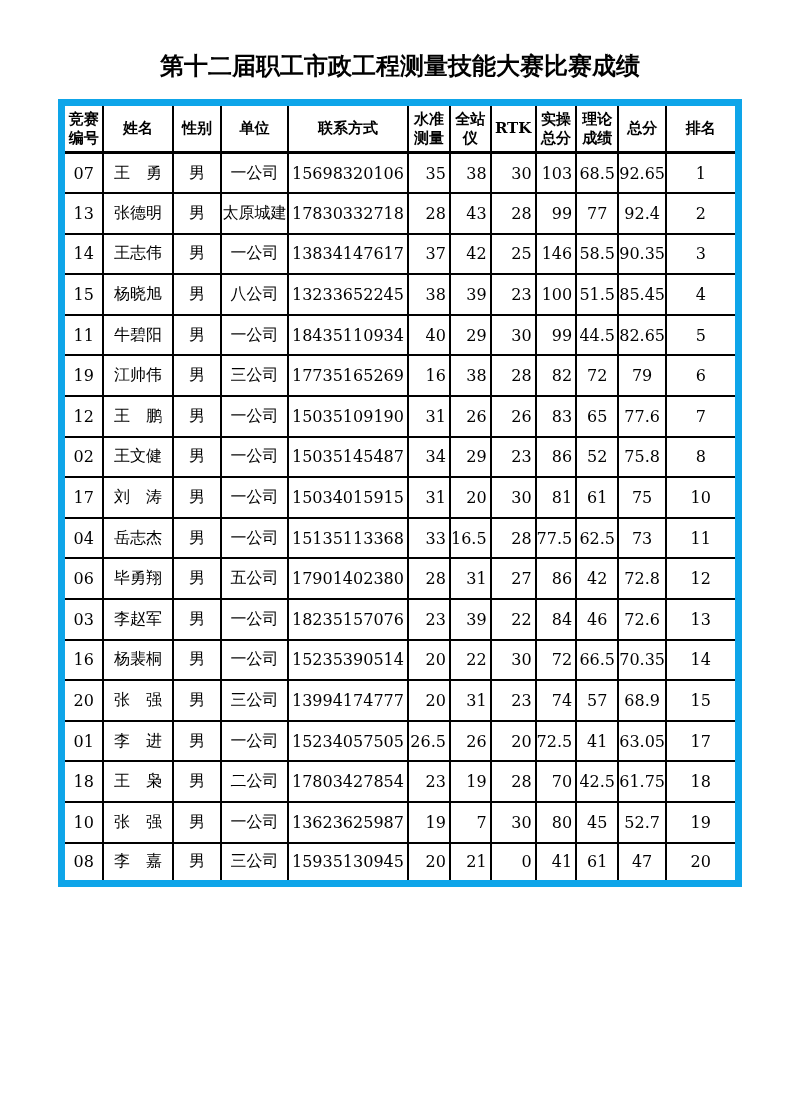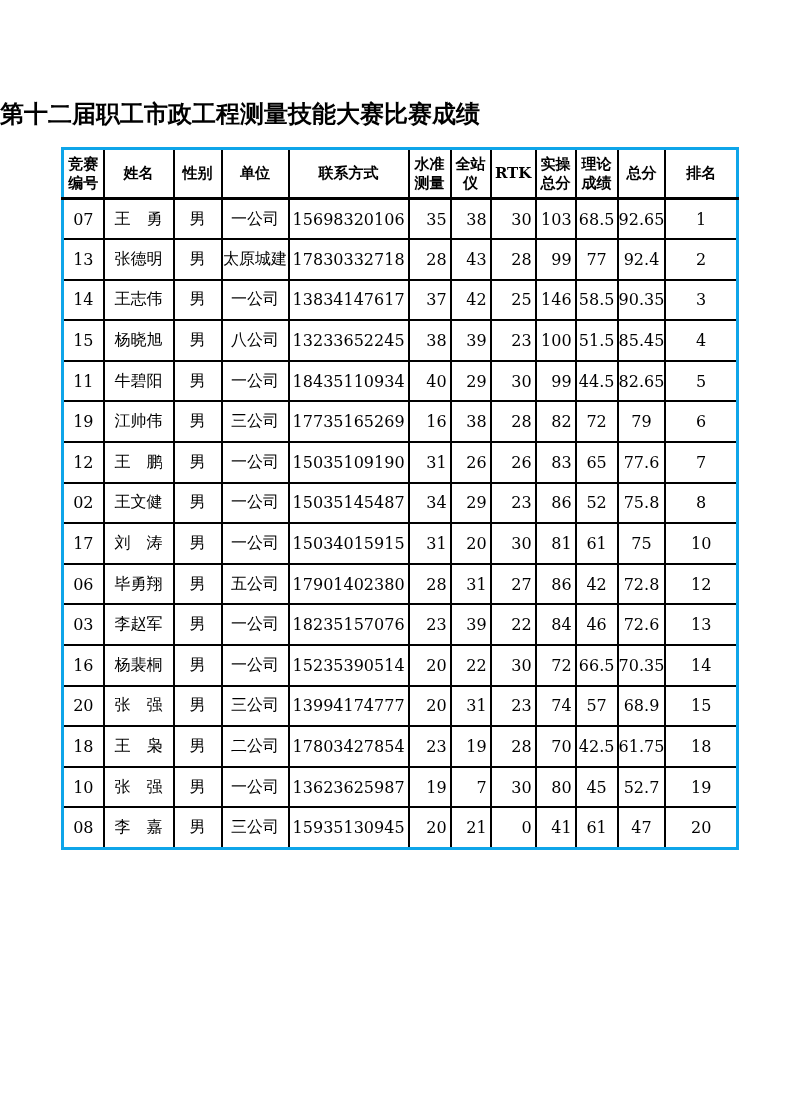--- a/index.html
+++ b/index.html
@@ -9,33 +9,33 @@
     background: #ffffff;
     color: #000000;
     font-family: "DejaVu Serif", "Liberation Serif", serif;
   }
   body {
     width: 800px;
     height: 1108px;
     overflow: hidden;
   }
   .page-title {
-    margin: 98px 0 17px 0;
-    text-align: left;
+    margin: 50px 0 17px 0;
+    text-align: center;
     font-size: 24px;
     line-height: 32px;
     font-weight: bold;
     letter-spacing: 0px;
     white-space: nowrap;
   }
   table.results {
     border-collapse: collapse;
     table-layout: fixed;
     margin: 12px auto;
-    border: 3px solid #0ea5e9;
+    border: 7px solid #0ea5e9;
   }
   col.c1  { width: 41px; }
   col.c2  { width: 70px; }
   col.c3  { width: 48px; }
   col.c4  { width: 67px; }
   col.c5  { width: 120px; }
   col.c6  { width: 42px; }
   col.c7  { width: 40px; }
   col.c8  { width: 45px; }
   col.c9  { width: 40px; }
@@ -235,20 +235,34 @@
           <td>15034015915</td>
           <td>31</td>
           <td>20</td>
           <td>30</td>
           <td>81</td>
           <td>61</td>
           <td>75</td>
           <td>10</td>
         </tr>
         <tr>
+          <td>04</td>
+          <td>岳志杰</td>
+          <td>男</td>
+          <td>一公司</td>
+          <td>15135113368</td>
+          <td>33</td>
+          <td>16.5</td>
+          <td>28</td>
+          <td>77.5</td>
+          <td>62.5</td>
+          <td>73</td>
+          <td>11</td>
+        </tr>
+        <tr>
           <td>06</td>
           <td>毕勇翔</td>
           <td>男</td>
           <td>五公司</td>
           <td>17901402380</td>
           <td>28</td>
           <td>31</td>
           <td>27</td>
           <td>86</td>
           <td>42</td>
@@ -291,20 +305,34 @@
           <td>13994174777</td>
           <td>20</td>
           <td>31</td>
           <td>23</td>
           <td>74</td>
           <td>57</td>
           <td>68.9</td>
           <td>15</td>
         </tr>
         <tr>
+          <td>01</td>
+          <td>李　进</td>
+          <td>男</td>
+          <td>一公司</td>
+          <td>15234057505</td>
+          <td>26.5</td>
+          <td>26</td>
+          <td>20</td>
+          <td>72.5</td>
+          <td>41</td>
+          <td>63.05</td>
+          <td>17</td>
+        </tr>
+        <tr>
           <td>18</td>
           <td>王　枭</td>
           <td>男</td>
           <td>二公司</td>
           <td>17803427854</td>
           <td>23</td>
           <td>19</td>
           <td>28</td>
           <td>70</td>
           <td>42.5</td>

